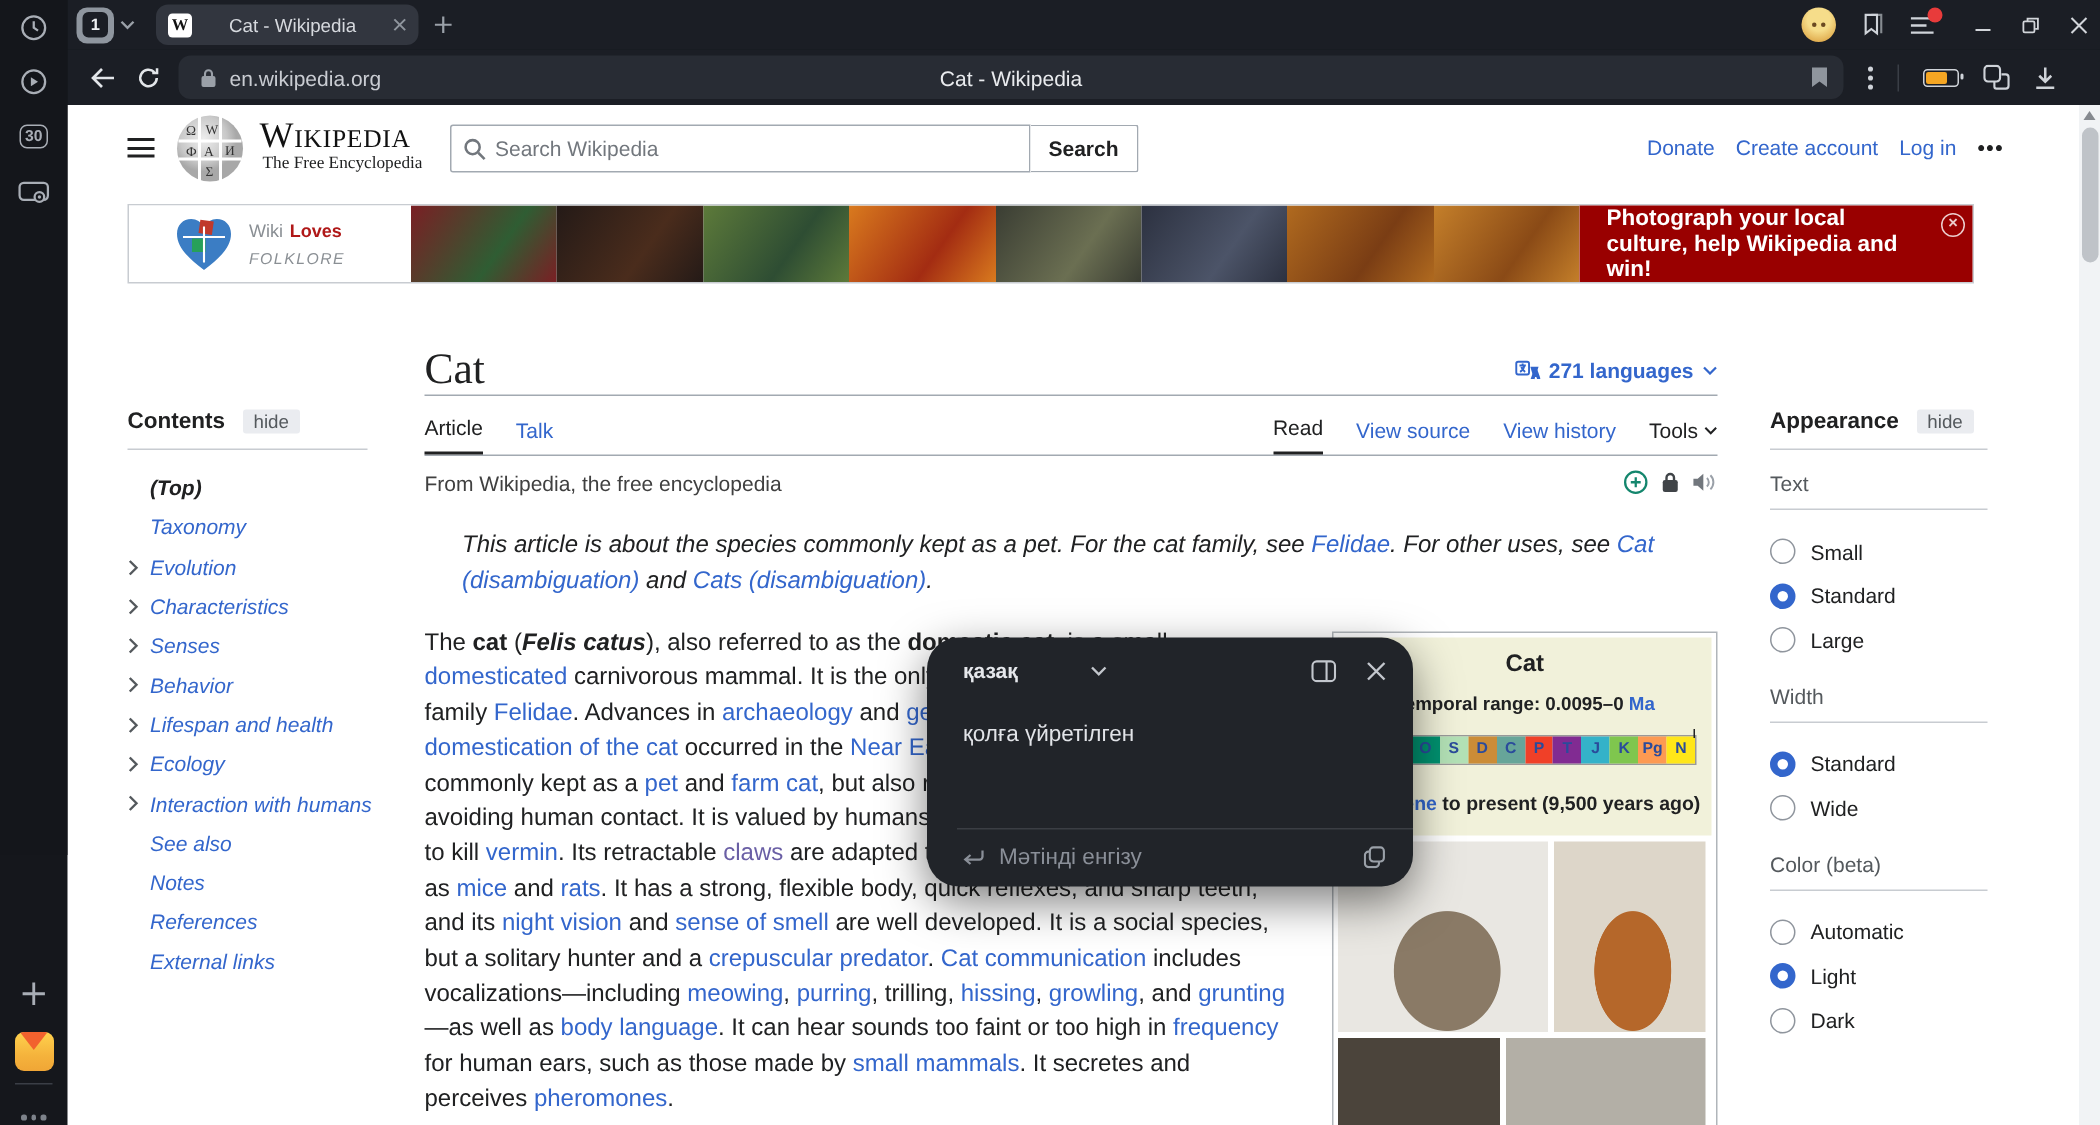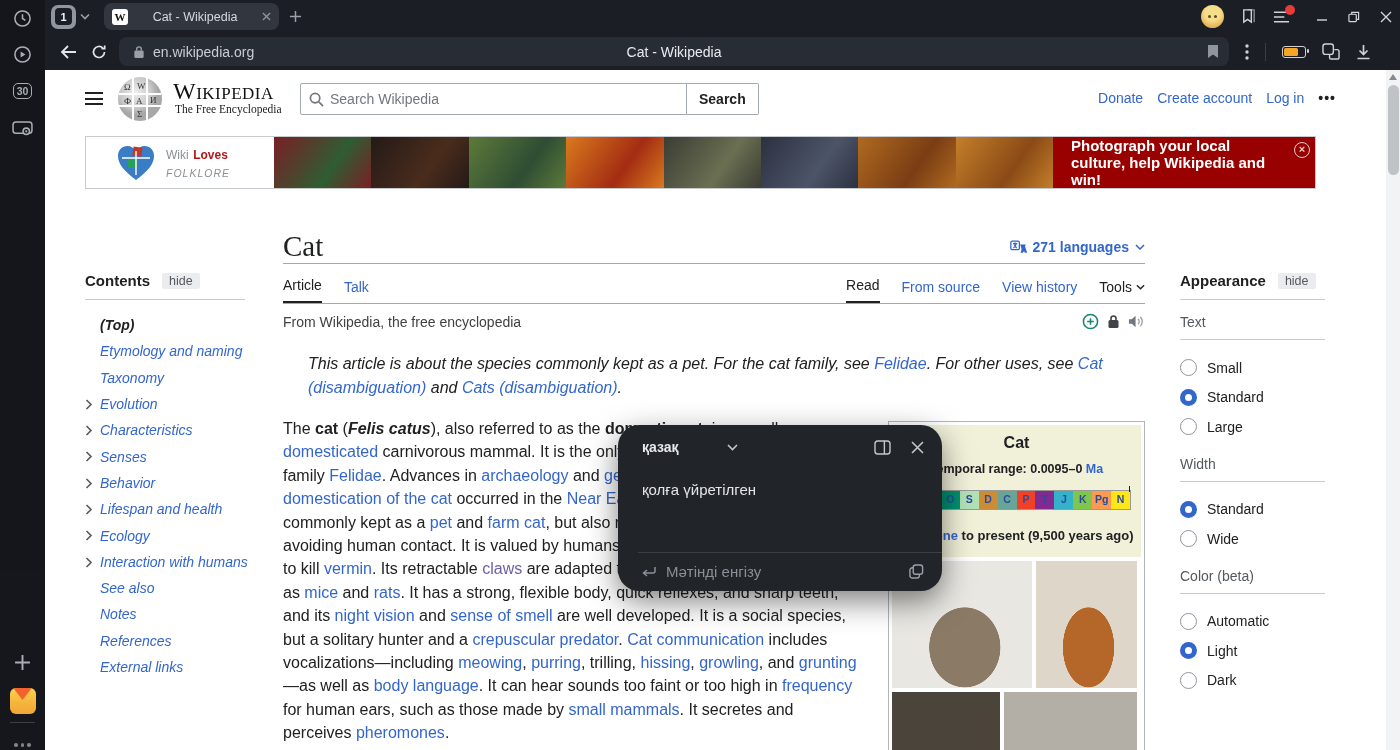--- a/index.html
+++ b/index.html
@@ -387,23 +387,20 @@
     <div class="panel-head">
       <span class="panel-title">Contents</span>
       <span class="hide-btn">hide</span>
     </div>
     <div class="panel-hr"></div>
     <div id="toc-list">
         <div class="toc-item top">
           <a>(Top)</a>
         </div>
         <div class="toc-item">
-          <a>Etymology and naming</a>
-        </div>
-        <div class="toc-item">
           <a>Taxonomy</a>
         </div>
         <div class="toc-item">
           <span class="chev">
             <svg width="8" height="11" viewBox="0 0 8 11" fill="none" stroke="#54595d" stroke-width="1.6">
               <path d="M1.5 1l4.5 4.5L1.5 10"></path>
             </svg>
           </span>
           <a>Evolution</a>
         </div>
@@ -486,21 +483,21 @@
           </svg>
       </span>
     </div>
     <div class="tabs-row">
       <div class="tabs-left" id="tabs-left">
           <span class="vtab active">Article</span>
           <span class="vtab">Talk</span>
         </div>
       <div class="tabs-right" id="tabs-right">
           <span class="vtab active" style="color: rgb(32, 33, 34);">Read</span>
-          <span class="vtab">From source</span>
+          <span class="vtab">View source</span>
           <span class="vtab">View history</span>
           <span class="vtab plain">Tools <svg width="9" height="6" viewBox="0 0 10 6" fill="none" stroke="#202122" stroke-width="1.5">
               <path d="M1 1l4 4 4-4"></path>
             </svg></span>
         </div>
     </div>
     <div class="subtitle-row">
       <span>From Wikipedia, the free encyclopedia</span>
       <span class="sub-icons">
         <svg width="17" height="17" viewBox="0 0 18 18" fill="none" stroke="#14866d" stroke-width="1.6">

